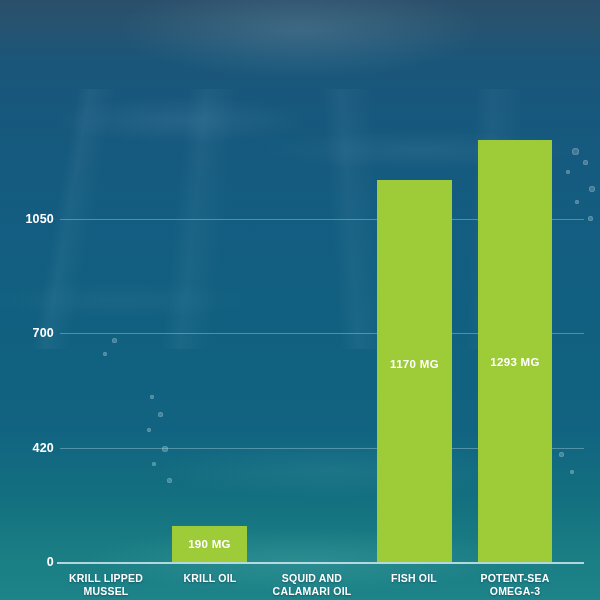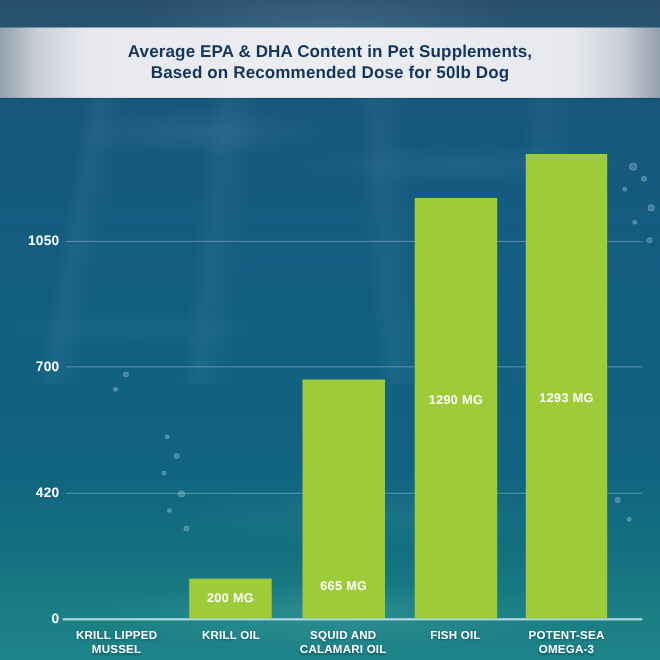--- a/index.html
+++ b/index.html
@@ -170,47 +170,40 @@
     <div class="bub" style="left:162px;top:446px;width:6px;height:6px;"></div>
     <div class="bub" style="left:152px;top:462px;width:4px;height:4px;"></div>
     <div class="bub" style="left:167px;top:478px;width:5px;height:5px;"></div>
     <div class="bub" style="left:112px;top:338px;width:5px;height:5px;"></div>
     <div class="bub" style="left:103px;top:352px;width:4px;height:4px;"></div>
     <div class="bub" style="left:559px;top:452px;width:5px;height:5px;"></div>
     <div class="bub" style="left:570px;top:470px;width:4px;height:4px;"></div>
   </div>
   <div class="reef"></div>
 
-  <div class="title-banner">
-    <div class="title-text">Average EPA &amp; DHA Content in Pet Supplements,
-Based on Recommended Dose for 50lb Dog</div>
-  </div>
 
   <div class="plot">
 
     <div class="gridline" style="top:114px;"></div>
     <div class="ytick" style="top:114px;">1050</div>
 
     <div class="gridline" style="top:228px;"></div>
     <div class="ytick" style="top:228px;">700</div>
 
     <div class="gridline" style="top:343px;"></div>
     <div class="ytick" style="top:343px;">420</div>
 
     <div class="gridline zero" style="top:457px;"></div>
     <div class="ytick" style="top:457px;">0</div>
 
     <div class="bar" style="left:172px;width:75px;top:421px;height:36px;">
-      <div class="bar-value" style="bottom:12px;">200 MG</div>
-    </div>
-    <div class="bar" style="left:275px;width:75px;top:240px;height:217px;">
-      <div class="bar-value" style="bottom:23px;">665 MG</div>
+      <div class="bar-value" style="bottom:12px;">190 MG</div>
     </div>
     <div class="bar" style="left:377px;width:75px;top:75px;height:382px;">
-      <div class="bar-value" style="bottom:192px;">1290 MG</div>
+      <div class="bar-value" style="bottom:192px;">1170 MG</div>
     </div>
     <div class="bar" style="left:478px;width:74px;top:35px;height:422px;">
       <div class="bar-value" style="bottom:194px;">1293 MG</div>
     </div>
 
     <div class="cat-label" style="left:46px;width:120px;top:467px;">KRILL LIPPED
 MUSSEL</div>
     <div class="cat-label" style="left:252px;width:120px;top:467px;">SQUID AND
 CALAMARI OIL</div>
     <div class="cat-label" style="left:150px;width:120px;top:467px;">KRILL OIL</div>

